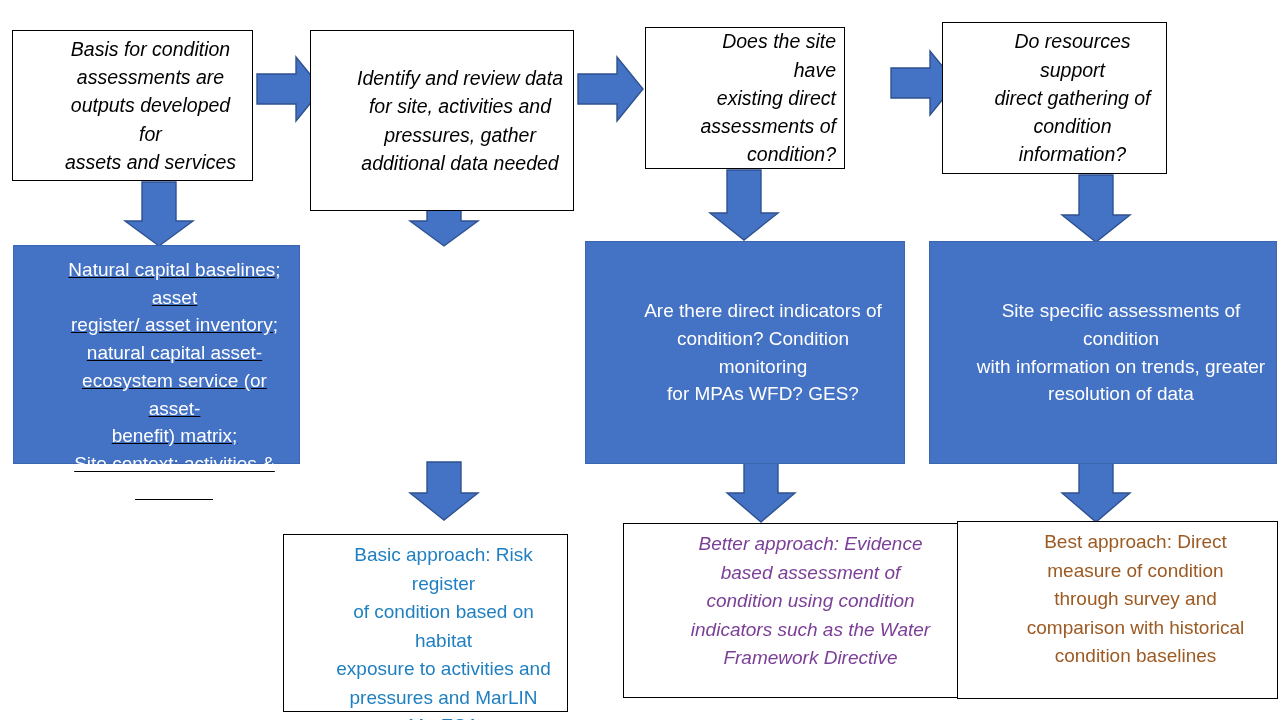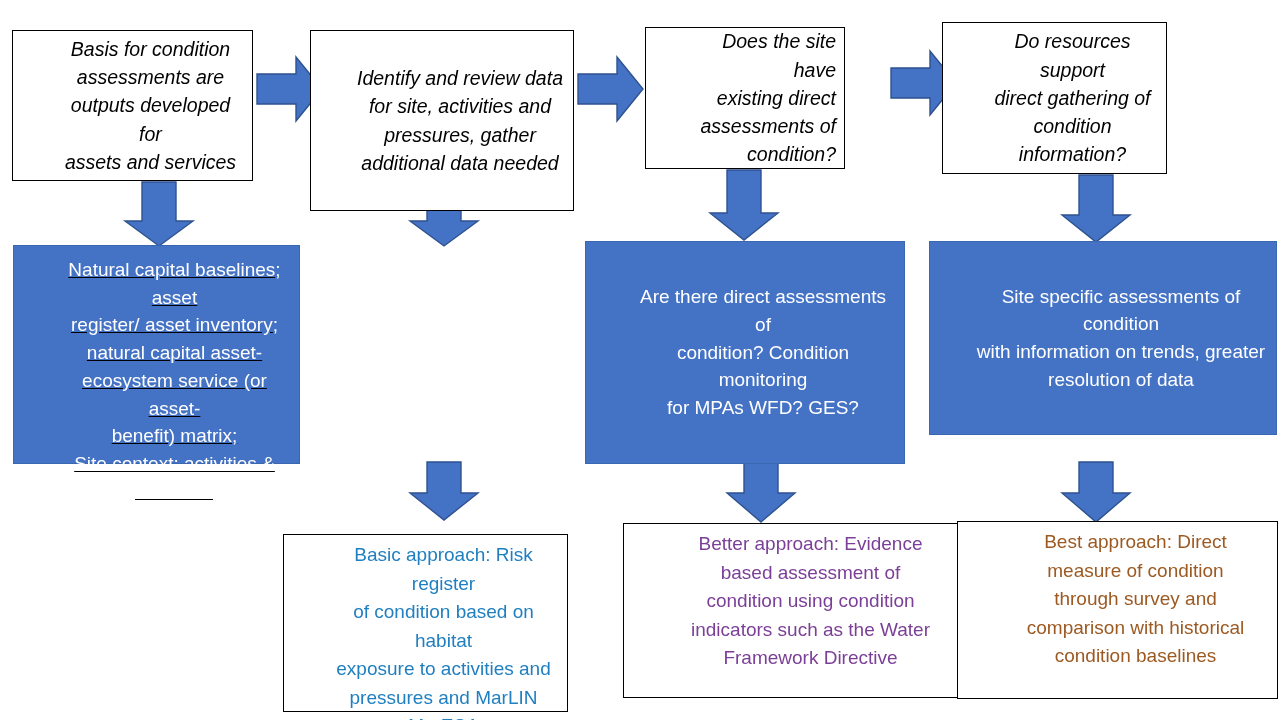--- a/index.html
+++ b/index.html
@@ -146,40 +146,40 @@
 register/ asset inventory;
 natural capital asset-
 ecosystem service (or asset-
 benefit) matrix;
 Site context: activities &amp;
 pressures;</div>
   </div>
 
 
   <div class="node box-blue" style="left:585px; top:241px; width:320px; height:223px;">
-    <div class="txt">Are there direct assessments of
+    <div class="txt">Are there direct indicators of
 condition? Condition monitoring
 for MPAs WFD? GES?</div>
   </div>
 
-  <div class="node box-blue" style="left:929px; top:241px; width:348px; height:194px;">
+  <div class="node box-blue" style="left:929px; top:241px; width:348px; height:223px;">
     <div class="txt">Site specific assessments of condition
 with information on trends, greater
 resolution of data</div>
   </div>
 
   <div class="node box-outcome" style="left:283px; top:534px; width:285px; height:178px;">
     <div class="txt" style="color:#1F7FC0; align-self:flex-start; margin-top:4px;">Basic approach: Risk register
 of condition based on habitat
 exposure to activities and
 pressures and MarLIN MarESA
 sensitivity assessments</div>
   </div>
 
-  <div class="node box-outcome" style="left:623px; top:523px; width:339px; height:175px;">
+  <div class="node box-outcome" style="left:623px; top:523px; width:339px; height:175px;font-style:italic;">
     <div class="txt" style="color:#7B3F98; align-self:flex-start; margin-top:4px;">Better approach: Evidence
 based assessment of
 condition using condition
 indicators such as the Water
 Framework Directive</div>
   </div>
 
   <div class="node box-outcome" style="left:957px; top:521px; width:321px; height:178px;align-items:center;">
     <div class="txt" style="color:#9C5A22; align-self:flex-start; margin-top:4px;">Best approach: Direct
 measure of condition

